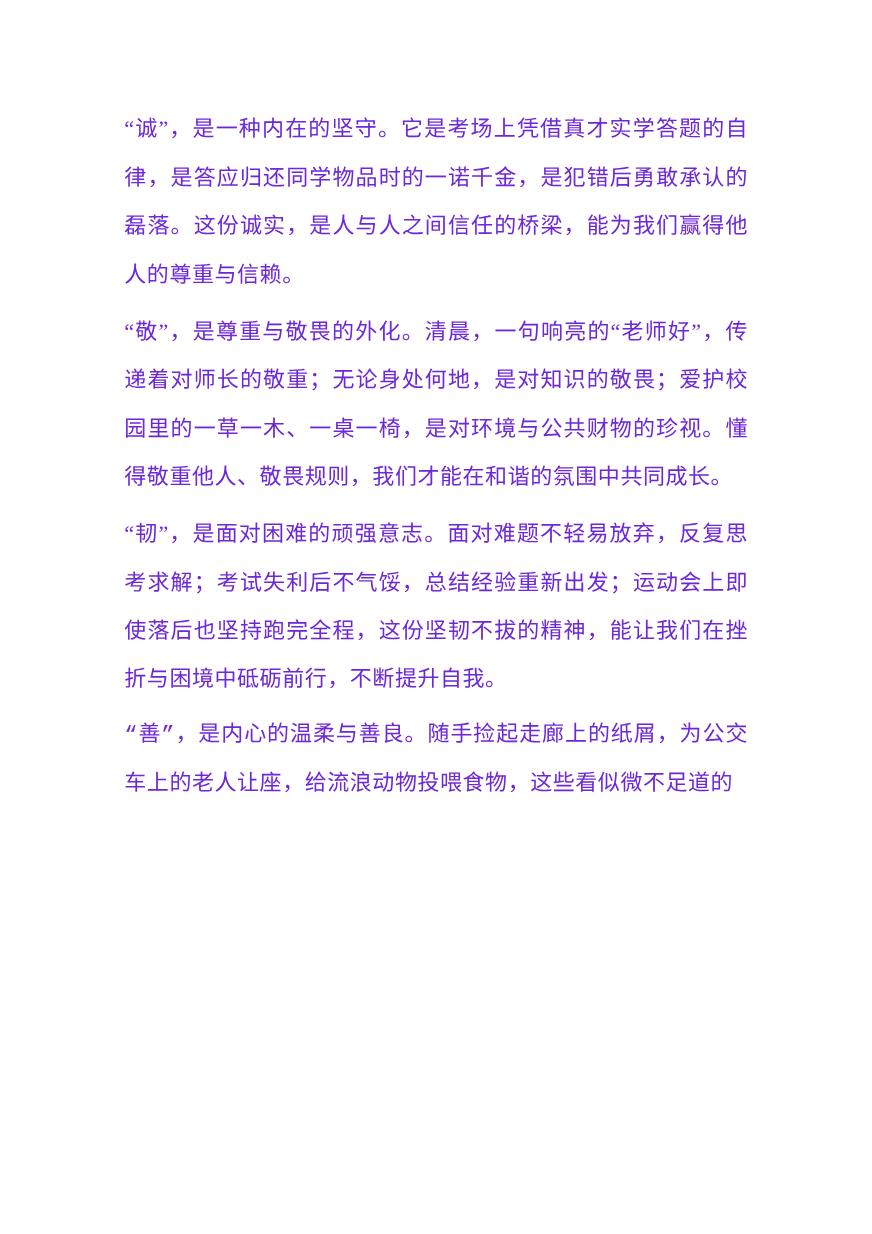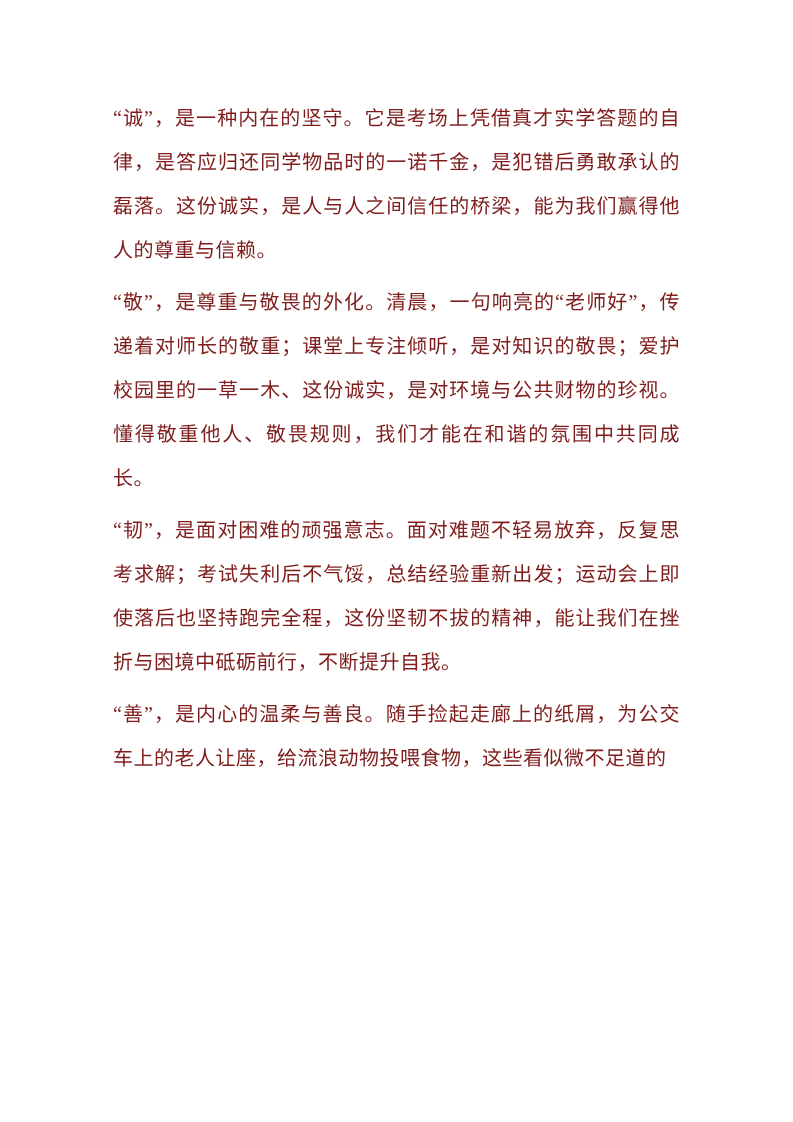--- a/index.html
+++ b/index.html
@@ -14,38 +14,39 @@
     position: relative;
   }
   .page {
     box-sizing: border-box;
     width: 793px;
     height: 1122px;
     background: #ffffff;
     padding: 96px 113px 0 113px;
     overflow: hidden;
     font-family: "Liberation Serif", "DejaVu Serif", serif;
-    color: #7f1d1d;
+    color: #6d28d9;
   }
   .doc-paragraph {
     margin: 0 0 8px 0;
     font-size: 20px;
     line-height: 44px;
     text-align: justify;
     text-justify: inter-ideograph;
     letter-spacing: 0.5px;
     word-break: break-all;
     overflow-wrap: break-word;
     font-weight: 400;
   }
   .doc-paragraph:last-child {
     margin-bottom: 0;
+    font-family: Liberation Mono, monospace;
   }
 </style>
 </head>
 <body>
 
 <div class="page">
   <p class="doc-paragraph">“诚”，是一种内在的坚守。它是考场上凭借真才实学答题的自律，是答应归还同学物品时的一诺千金，是犯错后勇敢承认的磊落。这份诚实，是人与人之间信任的桥梁，能为我们赢得他人的尊重与信赖。</p>
-  <p class="doc-paragraph">“敬”，是尊重与敬畏的外化。清晨，一句响亮的“老师好”，传递着对师长的敬重；课堂上专注倾听，是对知识的敬畏；爱护校园里的一草一木、这份诚实，是对环境与公共财物的珍视。懂得敬重他人、敬畏规则，我们才能在和谐的氛围中共同成长。</p>
+  <p class="doc-paragraph">“敬”，是尊重与敬畏的外化。清晨，一句响亮的“老师好”，传递着对师长的敬重；无论身处何地，是对知识的敬畏；爱护校园里的一草一木、一桌一椅，是对环境与公共财物的珍视。懂得敬重他人、敬畏规则，我们才能在和谐的氛围中共同成长。</p>
   <p class="doc-paragraph">“韧”，是面对困难的顽强意志。面对难题不轻易放弃，反复思考求解；考试失利后不气馁，总结经验重新出发；运动会上即使落后也坚持跑完全程，这份坚韧不拔的精神，能让我们在挫折与困境中砥砺前行，不断提升自我。</p>
   <p class="doc-paragraph">“善”，是内心的温柔与善良。随手捡起走廊上的纸屑，为公交车上的老人让座，给流浪动物投喂食物，这些看似微不足道的</p>
 </div>
 
 </body></html>

